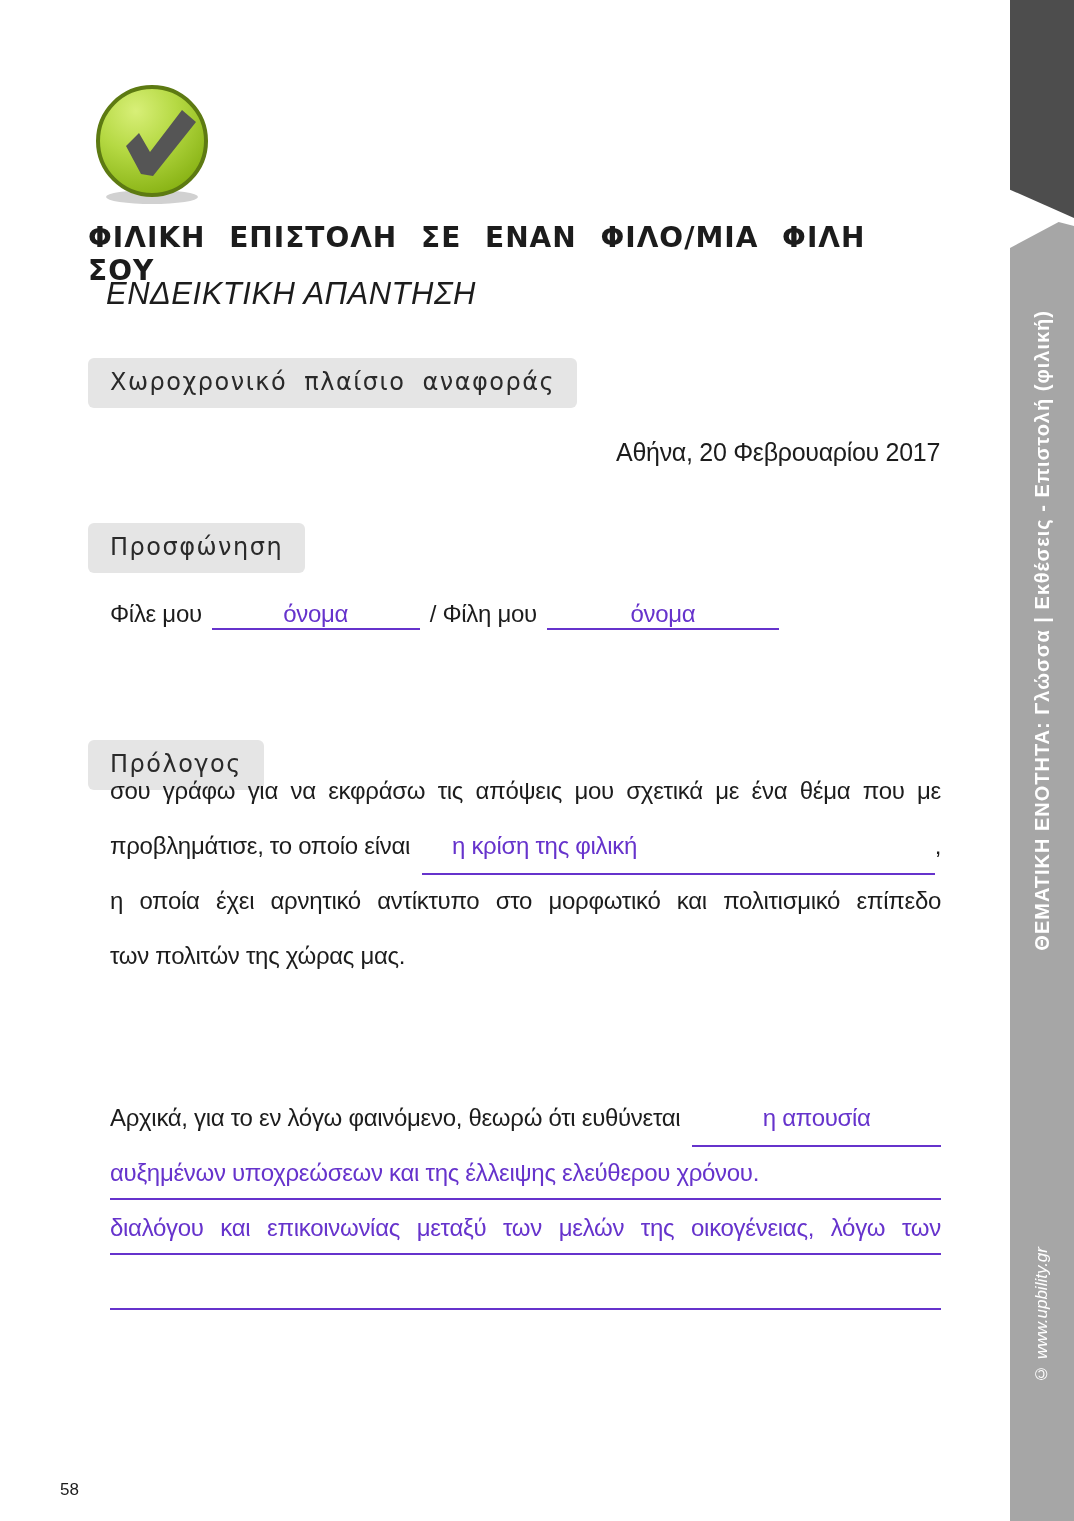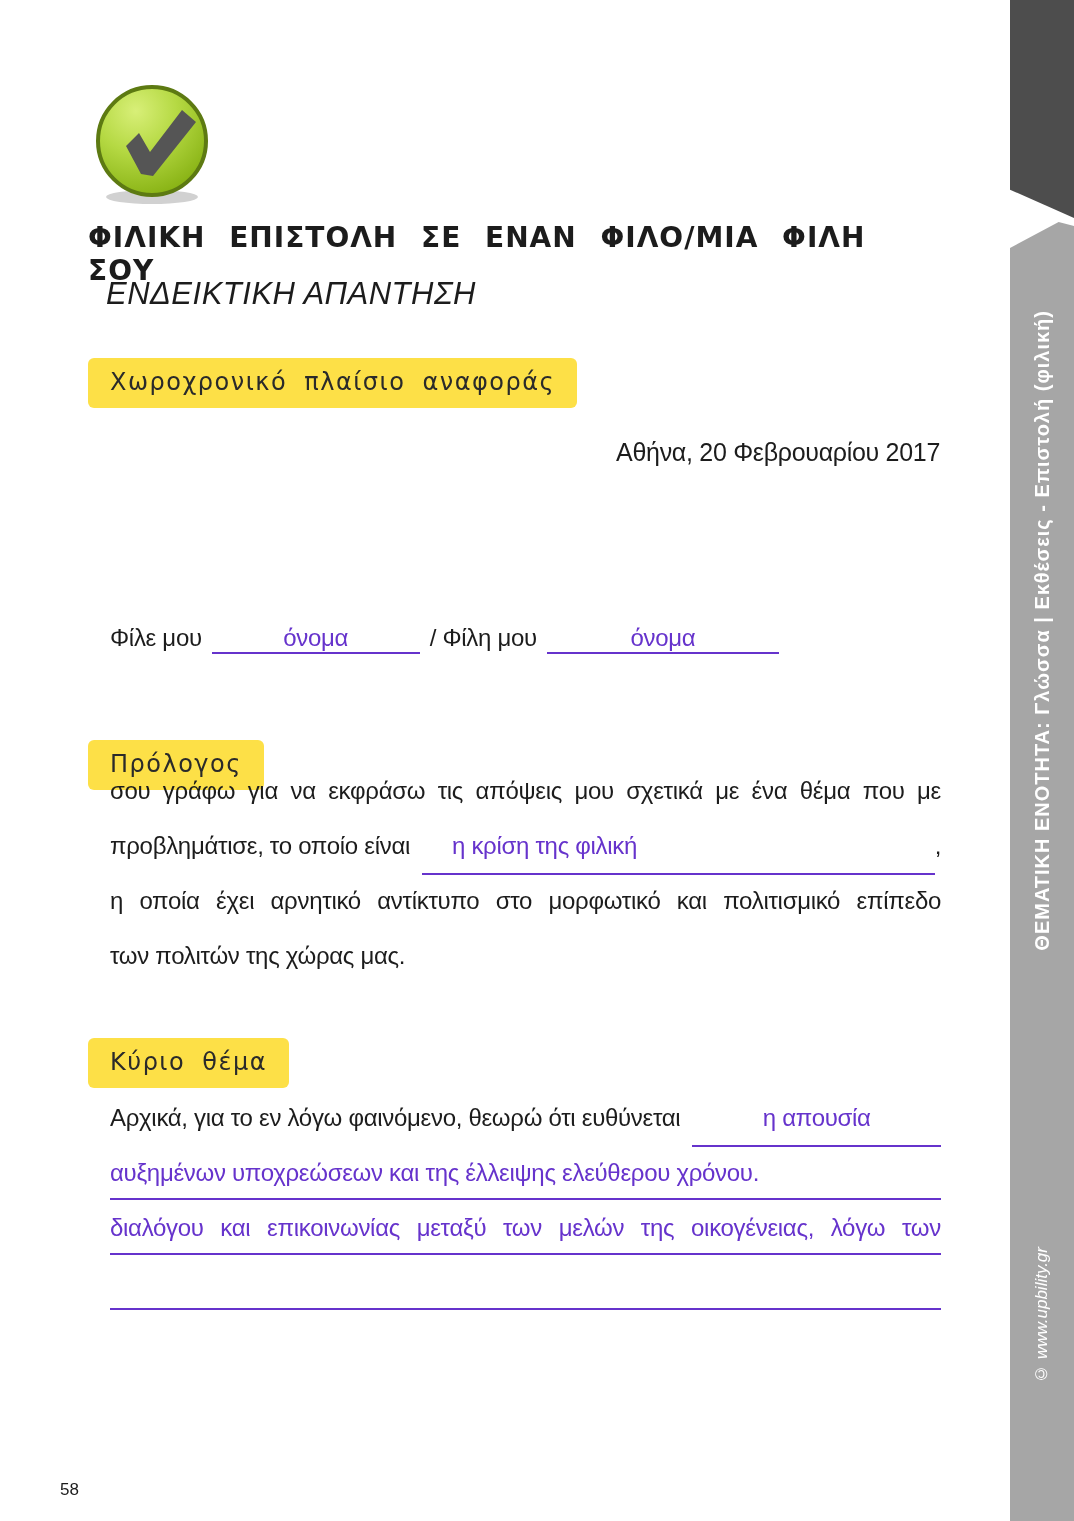--- a/index.html
+++ b/index.html
@@ -20,40 +20,40 @@
     font-weight:bold;font-size:28px;color:#1c1c1c;
     letter-spacing:1px;word-spacing:13px;
   }
   .subtitle{
     position:absolute;left:88px;top:276px;width:600px;
     font-style:italic;font-size:31px;color:#1c1c1c;letter-spacing:0.5px;margin-left:18px;
   }
   
   .secbox{
     position:absolute;left:88px;
-    background:#fde047;border-radius:6px;
+    background:#e5e5e5;border-radius:6px;
     font-family:"DejaVu Sans",sans-serif;
     font-size:24px;color:#2a2a2a;
     padding:10px 22px 12px 22px;
     letter-spacing:1.5px;word-spacing:8px;
     white-space:nowrap;
   }
   .secbox.b1{top:358px;}
   .secbox.b2{top:523px;}
   .secbox.b3{top:740px;}
   .secbox.b4{top:1038px;}
   
   .dateline{
     position:absolute;left:110px;top:438px;width:830px;
     text-align:right;font-size:25px;color:#1c1c1c;letter-spacing:-0.3px;
   }
   .greeting{
     position:absolute;left:110px;top:600px;width:830px;
     font-size:24px;color:#1c1c1c;letter-spacing:-0.3px;
-    display:flex;align-items:baseline;margin-top:24px;
+    display:flex;align-items:baseline;
   }
   .blank{
     display:inline-block;
     border-bottom:2px solid var(--purple);
     color:var(--purple);
     text-align:center;
   }
   .blank1{width:208px;margin:0 10px;}
   .blank2{width:232px;margin-left:10px;}
   .para{
@@ -136,40 +136,40 @@
       <path d="M33 62 L46 49 L57 68 L89 26 L103 38 L60 92 L48 90 Z" fill="#555555"></path>
     </svg>
   </div>
 
   <div class="title">ΦΙΛΙΚΗ ΕΠΙΣΤΟΛΗ ΣΕ ΕΝΑΝ ΦΙΛΟ/ΜΙΑ ΦΙΛΗ ΣΟΥ</div>
   <div class="subtitle">ΕΝΔΕΙΚΤΙΚΗ ΑΠΑΝΤΗΣΗ</div>
 
   <div class="secbox b1">Χωροχρονικό πλαίσιο αναφοράς</div>
   <div class="dateline">Αθήνα, 20 Φεβρουαρίου 2017</div>
 
+  <div class="secbox b2">Προσφώνηση</div>
   <div class="greeting">
     <span>Φίλε μου</span>
     <span class="blank blank1">όνομα</span>
     <span>/ Φίλη μου</span>
     <span class="blank blank2">όνομα</span>
   </div>
 
   <div class="secbox b3">Πρόλογος</div>
   <div class="para p1">
     <div class="jline">σου γράφω για να εκφράσω τις απόψεις μου σχετικά με ένα θέμα που με</div>
     <div class="flexline">
       <span>προβλημάτισε, το οποίο είναι</span>
       <span class="fillgrow leftish">η κρίση της φιλική</span>
       <span>,</span>
     </div>
     <div class="jline">η οποία έχει αρνητικό αντίκτυπο στο μορφωτικό και πολιτισμικό επίπεδο</div>
     <div class="lline">των πολιτών της χώρας μας.</div>
   </div>
 
-  <div class="secbox b4">Κύριο θέμα</div>
   <div class="para p2">
     <div class="flexline">
       <span>Αρχικά, για το εν λόγω φαινόμενο, θεωρώ ότι ευθύνεται</span>
       <span class="fillgrow">η απουσία</span>
     </div>
     <div class="purline left">αυξημένων υποχρεώσεων και της έλλειψης ελεύθερου χρόνου.</div>
     <div class="purline just">διαλόγου και επικοινωνίας μεταξύ των μελών της οικογένειας, λόγω των</div>
     <div class="purline empty"></div>
   </div>
 

